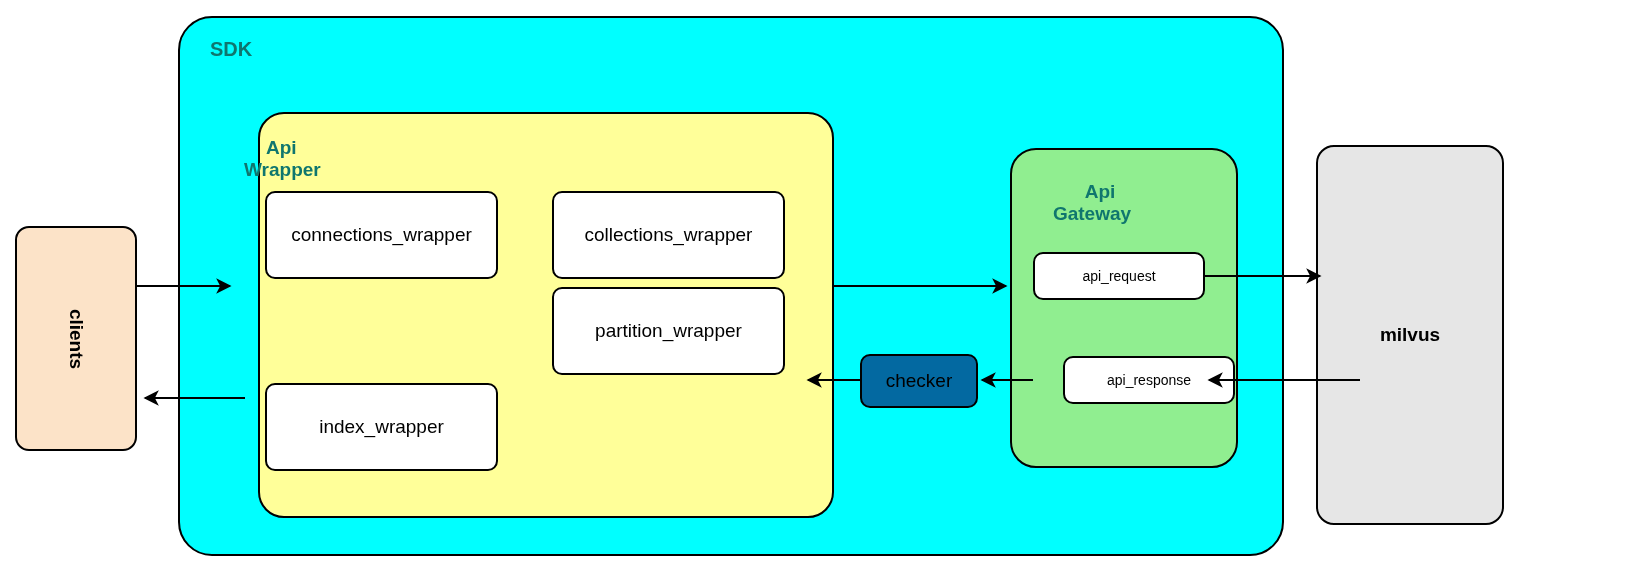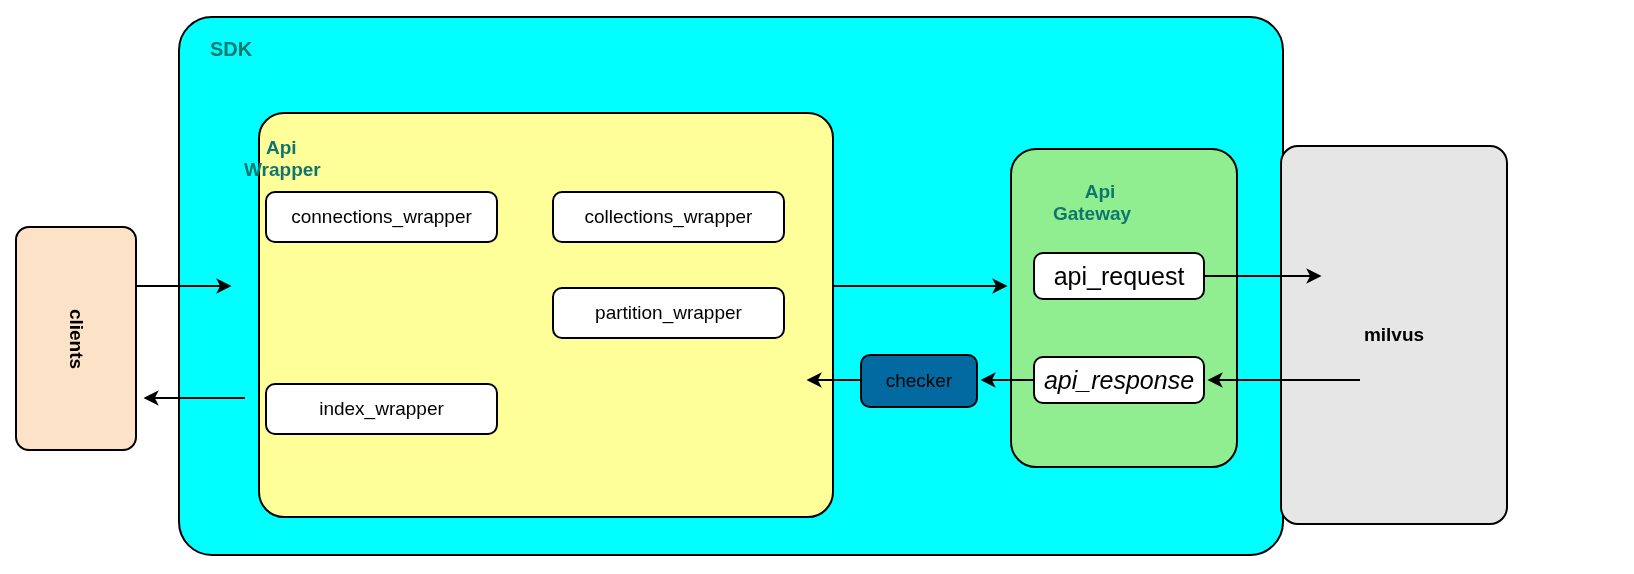--- a/index.html
+++ b/index.html
@@ -96,49 +96,49 @@
     font-size: 19px;
     text-align: center;
   }
   #api-gateway-label .l2 { display: block; margin-left: -16px; }
 
   .wrapper-box {
     background: #ffffff;
     border-radius: 10px;
     font-size: 19px;
     width: 233px;
-    height: 52px;
+    height: 88px;
   }
   .gw-box {
     background: #ffffff;
     border-radius: 10px;
-    font-size: 25px;
+    font-size: 14px;
     width: 172px;
     height: 48px;
   }
 
   #clients-box {
     left: 15px;
     top: 226px;
     width: 122px;
     height: 225px;
     background: #fce3c8;
     border-radius: 14px;
   }
   #clients-label {
     font-weight: bold;
     font-size: 19px;
     transform: rotate(90deg);
     white-space: nowrap;
   }
 
   #milvus-box {
-    left: 1280px;
+    left: 1316px;
     top: 145px;
-    width: 228px;
+    width: 188px;
     height: 380px;
     background: #e6e6e6;
     border-radius: 18px;
   }
   #milvus-label {
     font-weight: bold;
     font-size: 19px;
   }
 
   #checker-box {
@@ -153,21 +153,21 @@
 
   
   #connections-wrapper { left: 265px; top: 191px; }
   #collections-wrapper { left: 552px; top: 191px; }
   #schema-wrapper      { left: 265px; top: 287px; }
   #partition-wrapper   { left: 552px; top: 287px; }
   #index-wrapper       { left: 265px; top: 383px; }
   #utility-wrapper     { left: 552px; top: 383px; }
 
   #api-request  { left: 1033px; top: 252px; }
-  #api-response { left: 1033px; top: 356px; font-style: italic; }
+  #api-response { left: 1063px; top: 356px; }
 
   
   #arrow-layer {
     position: absolute;
     left: 0;
     top: 0;
     width: 1634px;
     height: 574px;
     pointer-events: none;
   }

